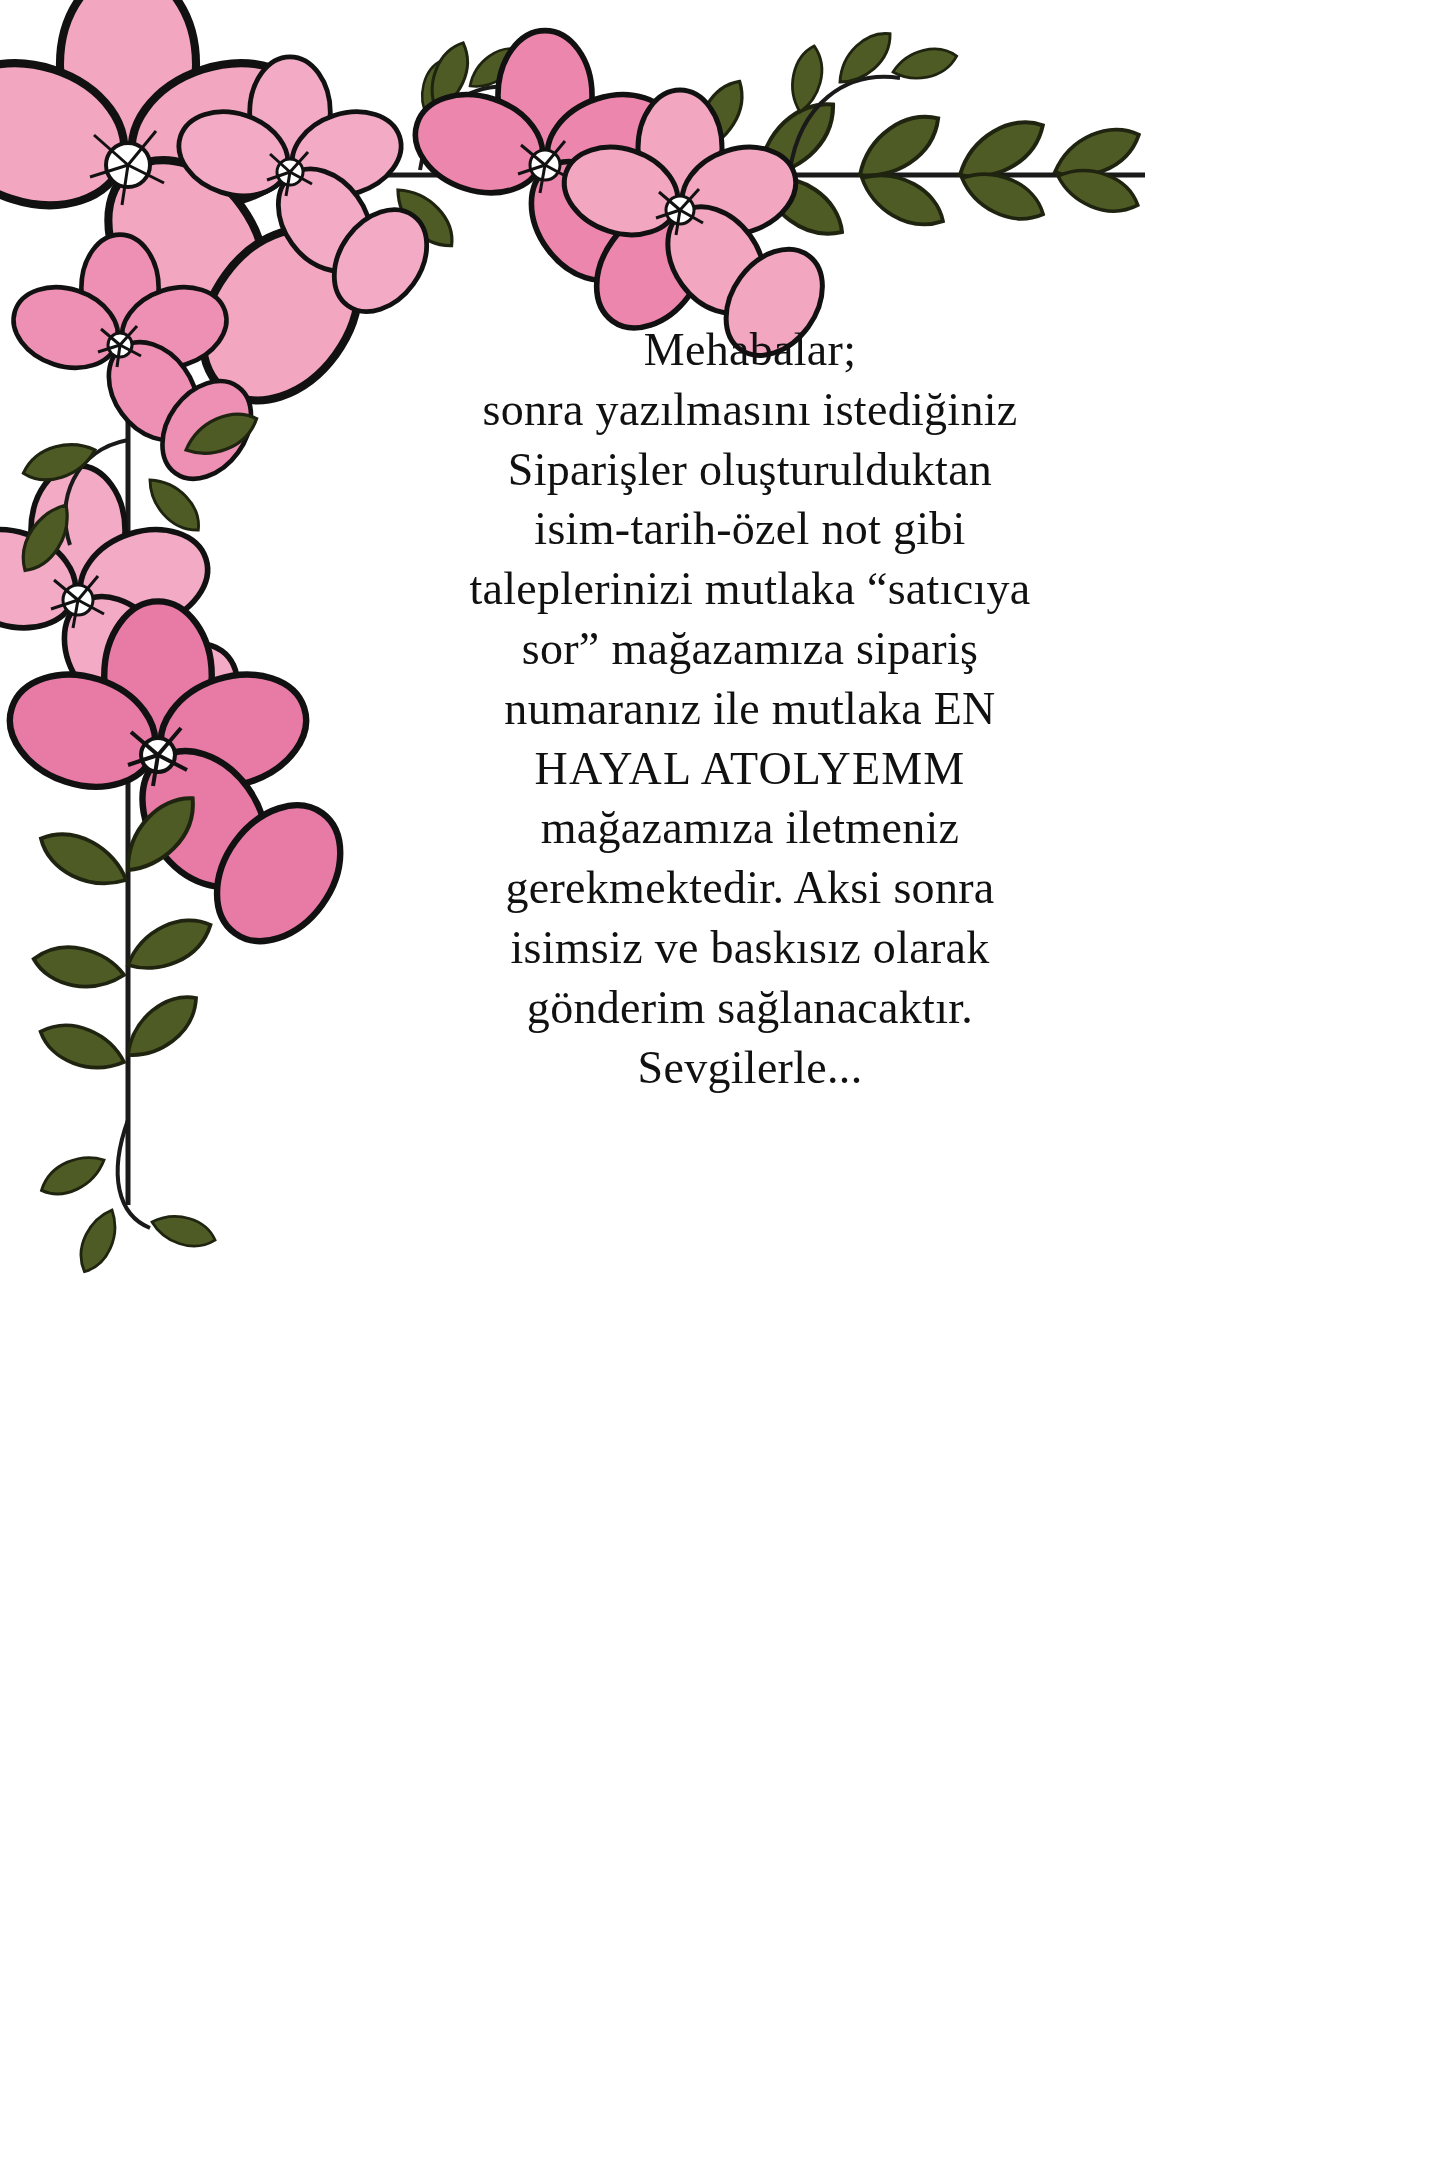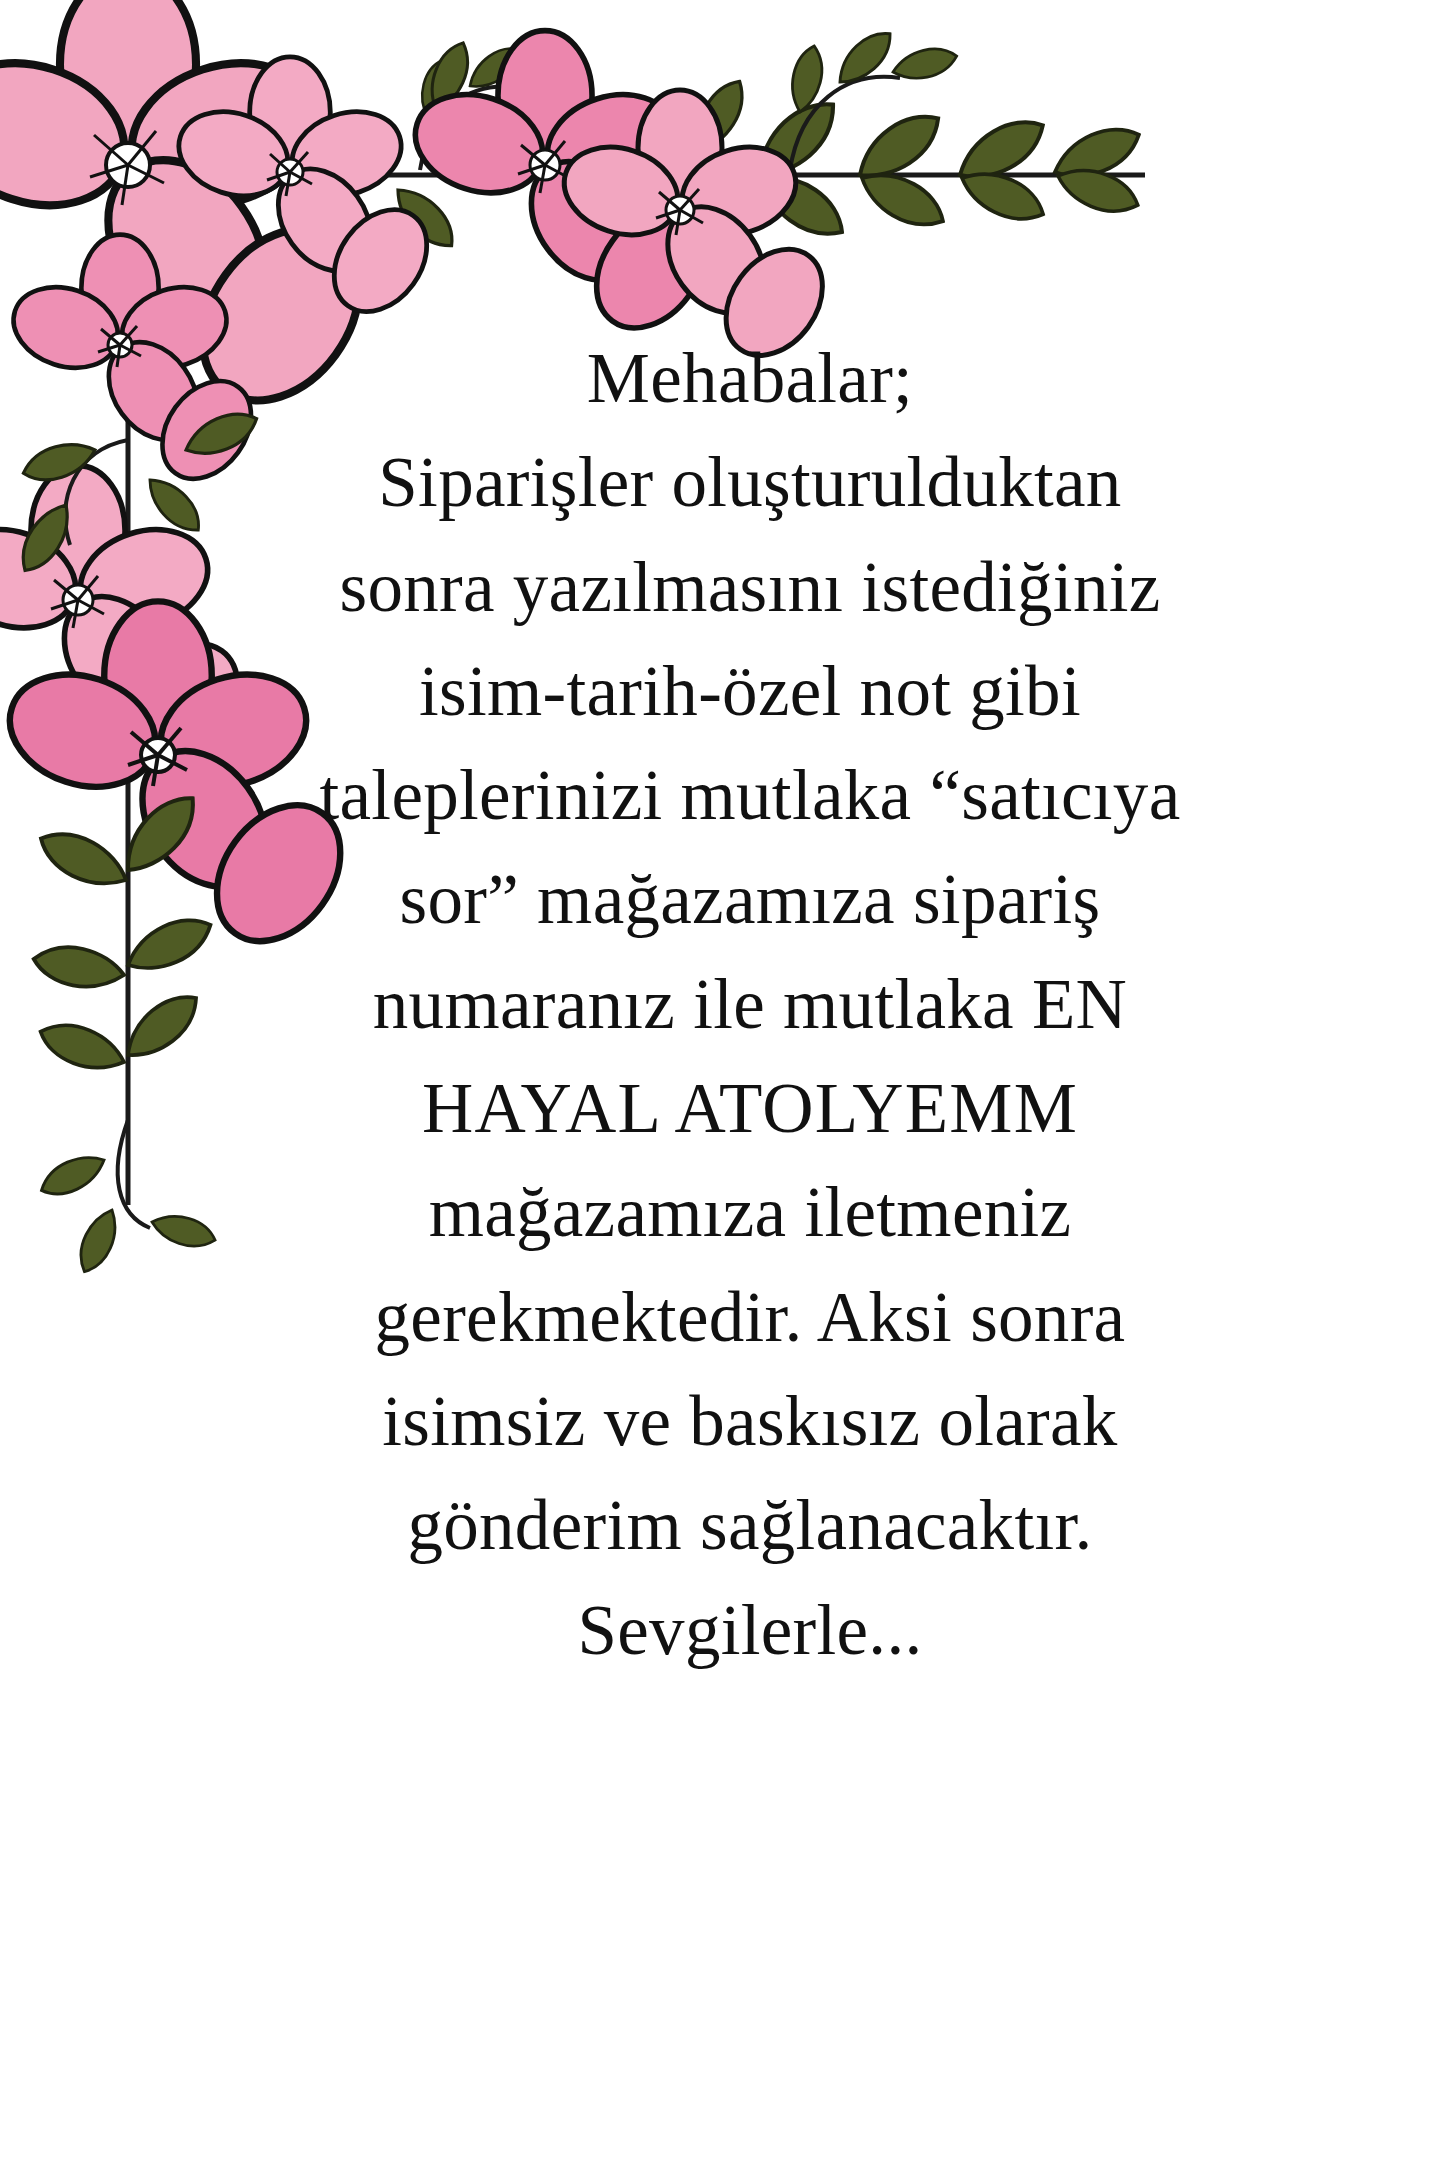--- a/index.html
+++ b/index.html
@@ -34,25 +34,24 @@
   
   #message-block {
     position: absolute;
     left: 180px;
     top: 320px;
     width: 1140px;
     text-align: center;
   }
   .msg-line {
     color: #111111;
-    font-size: 71px;
+    font-size: 46px;
     line-height: 1.30;
     letter-spacing: 0.3px;
     white-space: nowrap;
-    margin-top: 12px;
   }
   .msg-line.wide {
     letter-spacing: 1.2px;
     font-family: Liberation Serif, serif;
   }
 </style>
 </head>
 <body>
 
 <div id="page">
@@ -272,22 +271,22 @@
           <use href="#leafshape"></use>
         </g>
       <g transform="translate(152,1222) rotate(22) scale(0.68)">
           <use href="#leafshape"></use>
         </g>
     </g>
   </svg>
 
   <div id="message-block">
     <div class="msg-line">Mehabalar;</div>
+    <div class="msg-line">sonra yazılmasını istediğiniz</div>
     <div class="msg-line">Siparişler oluşturulduktan</div>
-    <div class="msg-line">sonra yazılmasını istediğiniz</div>
     <div class="msg-line">isim-tarih-özel not gibi</div>
     <div class="msg-line">taleplerinizi mutlaka “satıcıya</div>
     <div class="msg-line">sor” mağazamıza sipariş</div>
     <div class="msg-line">numaranız ile mutlaka EN</div>
     <div class="msg-line wide">HAYAL ATOLYEMM</div>
     <div class="msg-line">mağazamıza iletmeniz</div>
     <div class="msg-line">gerekmektedir. Aksi sonra</div>
     <div class="msg-line">isimsiz ve baskısız olarak</div>
     <div class="msg-line">gönderim sağlanacaktır.</div>
     <div class="msg-line">Sevgilerle...</div>

